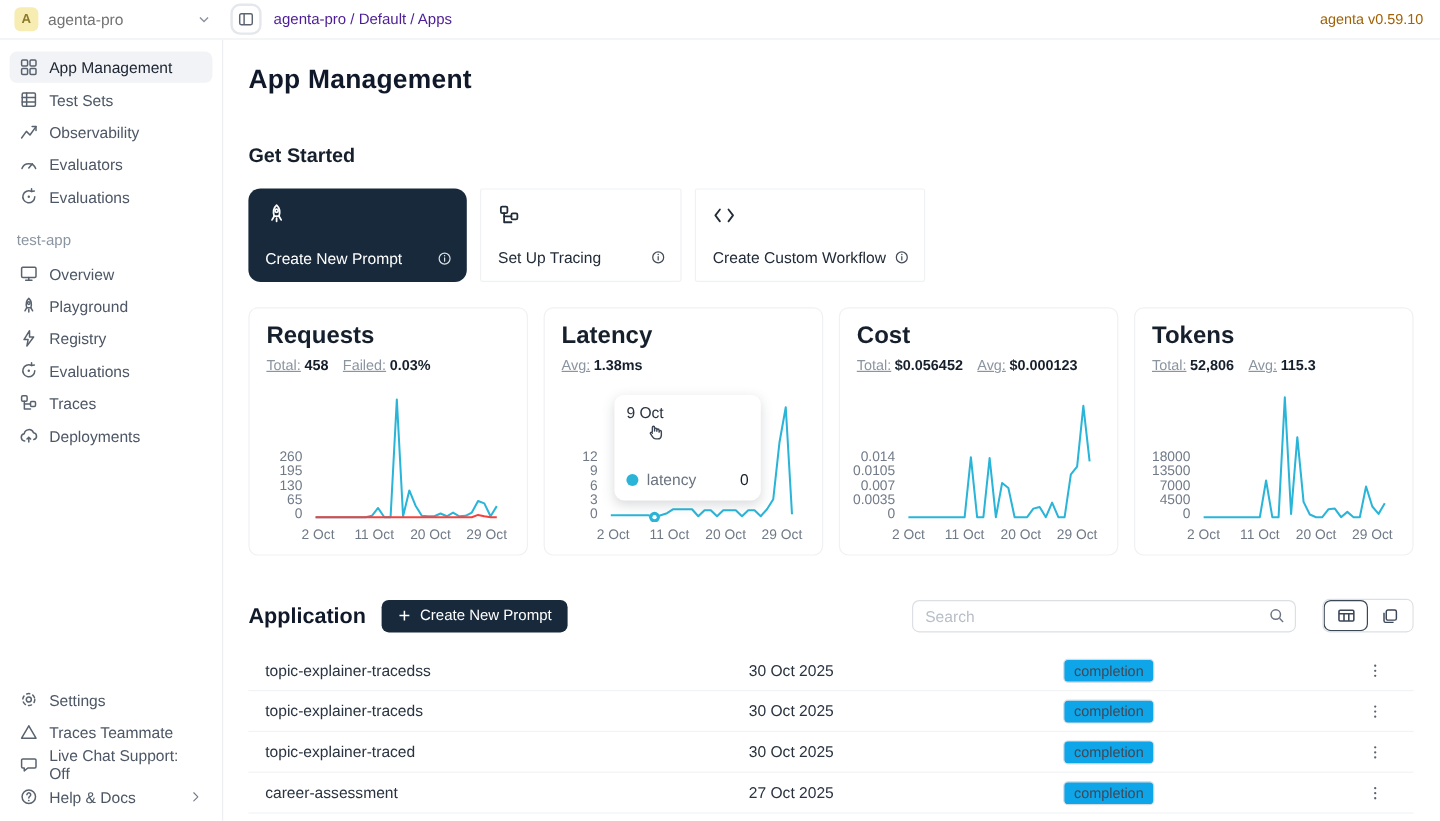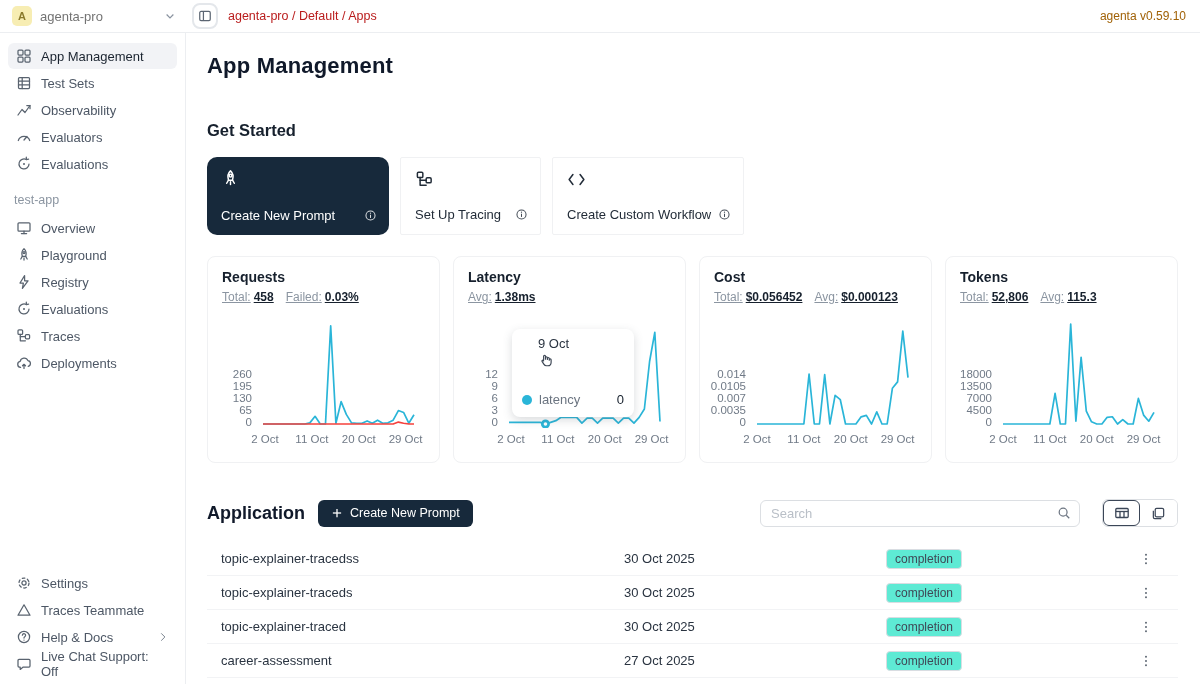--- a/index.html
+++ b/index.html
@@ -9,21 +9,21 @@
 
   
   .topbar { position:fixed; top:0; left:0; width:1200px; height:33px; background:#fff;
     border-bottom:1px solid #eceef1; display:flex; align-items:center; z-index:20; }
   .ws { width:186px; display:flex; align-items:center; padding:0 10px 0 12px; gap:8px; }
   .avatar { width:20px; height:20px; border-radius:5px; background:#f7edb3; color:#8a7a2c;
     font-size:11px; font-weight:bold; display:flex; align-items:center; justify-content:center; }
   .ws-name { font-size:13px; color:#737373; flex:1; }
   .collapse-btn { width:26px; height:26px; border:2px solid #e4e7eb; border-radius:8px; background:#fff;
     display:flex; align-items:center; justify-content:center; color:#5b6572; margin-left:6px; cursor:pointer; }
-  .crumbs { font-size:12.5px; color:#b91c1c; margin-left:10px; flex:1; }
+  .crumbs { font-size:12.5px; color:#4c1d95; margin-left:10px; flex:1; }
   .version { font-size:12px; color:#a16207; padding-right:14px; }
   .chev { color:#8a93a0; }
 
   
   .sidebar { position:fixed; top:33px; left:0; bottom:0; width:186px; background:#fff;
     border-right:1px solid #eceef1; padding:10px 8px; }
   .side-item { display:flex; align-items:center; gap:9px; height:26px; padding:0 8px; border-radius:6px;
     font-size:13px; color:#4d5765; cursor:pointer; margin-bottom:1px; }
   .side-item .ic { width:16px; height:16px; color:#59636f; flex:none; }
   .side-item.active { background:#f2f3f6; color:#1b2430; }
@@ -33,48 +33,48 @@
 
   
   .main { position:absolute; top:33px; left:187px; width:1013px; height:651px; padding:0 22px 0 20px; }
   h1.page-title { font-size:22px; font-weight:600; color:#10192a; margin-top:20px; letter-spacing:.2px; }
   h2.section-title { font-size:16.5px; font-weight:600; color:#16202d; margin-top:42px; }
 
   
   .gs-row { display:flex; gap:11px; margin-top:17px; }
   .gs-card { width:182px; height:78px; border-radius:10px; padding:12px 14px; position:relative;
     background:#17293b; color:#fff; cursor:pointer; }
-  .gs-card.light { background:#fff; color:#222c38; border:1px solid #f0f1f3; border-radius:2px; width:141px; }
+  .gs-card.light { background:#fff; color:#222c38; border:1px solid #f0f1f3; border-radius:2px; width:168px; }
   .gs-card.light:last-child { width:192px; }
   .gs-card .gs-icon { height:20px; color:inherit; }
   .gs-card .gs-bottom { position:absolute; left:14px; right:12px; bottom:12px;
     display:flex; align-items:center; justify-content:space-between; }
   .gs-card .gs-label { font-size:13px; font-weight:500; }
   .gs-card .info { color:inherit; opacity:.85; }
 
   
   .charts-row { display:flex; gap:13px; margin-top:21px; }
   .chart-card { width:233px; height:207px; border:1px solid #f0f1f3; border-radius:8px;
     background:#fff; padding:12px 14px; position:relative; }
-  .chart-title { font-size:14px; font-weight:600; color:#16202d; }
+  .chart-title { font-size:20px; font-weight:600; color:#16202d; }
   .chart-stats { display:flex; gap:12px; margin-top:5px; font-size:12px; }
   .chart-stats .lab { color:#8b95a1;text-decoration:underline; }
-  .chart-stats .val { color:#16202d; font-weight:600; margin-left:3px;text-decoration:underline; }
+  .chart-stats .val { color:#16202d; font-weight:600; margin-left:3px; }
   .plot-wrap { display:flex; margin-top:12px; }
   .ylabels { width:40px; display:flex; flex-direction:column; justify-content:flex-end;
     align-items:flex-end; padding:0 8px 0 0; font-size:11.5px; color:#707a87; height:112px; }
   .plot-svg-box { position:relative; width:165px; height:112px; }
   .xlabels { position:relative; margin-left:40px; height:16px; margin-top:5px;
     font-size:11.5px; color:#707a87; }
   .xlabels span { position:absolute; transform:translateX(-50%); white-space:nowrap; }
 
   
   .tooltip { position:absolute; left:58px; top:72px; width:122px; height:88px; background:#fff;
     border-radius:8px; box-shadow:0 3px 10px rgba(80,90,100,.22); padding:7px 10px; z-index:5; }
-  .tooltip .tt-date { font-size:13px; color:#2a3441; font-weight:500;margin-left:16px; }
+  .tooltip .tt-date { font-size:13px; color:#2a3441; font-weight:500; }
   .tooltip .tt-row { position:absolute; left:10px; right:10px; bottom:10px;
     display:flex; align-items:center; gap:7px; font-size:13px; }
   .tooltip .dot { width:10px; height:10px; border-radius:50%; background:#2ab5d8; flex:none; }
   .tooltip .tt-series { color:#6b7480; flex:1; }
   .tooltip .tt-value { color:#16202d; }
   .hand-cursor { position:absolute; left:26px; top:24px; color:#3c4654; }
 
   
   .app-header { display:flex; align-items:center; margin-top:36px; gap:13px; }
   .app-title { font-size:18px; font-weight:600; color:#10192a; }
@@ -100,21 +100,21 @@
     border-top:1px solid #f0f1f3; border-bottom:1px solid #f0f1f3; height:29px; align-items:center;
     font-size:12.5px; color:#3f4856; }
   .t-head > div { padding-left:14px; height:100%; display:flex; align-items:center;
     border-right:1px solid #eceef1; }
   .t-head > div:last-child { border-right:none; justify-content:center; padding-left:0; color:#59636f; }
   .t-row { display:grid; grid-template-columns:403px 262px 242px 64px; height:34px; align-items:center;
     border-bottom:1px solid #f2f3f5; font-size:13px; color:#2a3441; cursor:pointer; }
   .t-row > div { padding-left:14px; }
   .t-row > div:last-child { padding-left:0; display:flex; justify-content:center; color:#59636f; }
   .badge { display:inline-block; font-size:12px; color:#3f4856; border:1px solid #d9dde2;
-    border-radius:4px; padding:2px 8px; background:#5eead4; }
+    border-radius:4px; padding:2px 8px; background:#0ea5e9; }
   .dots { cursor:pointer; padding:2px 6px; }
 </style>
 </head>
 <body>
 
 <div class="topbar">
   <div class="ws">
     <div class="avatar">A</div>
     <div class="ws-name">agenta-pro</div>
     <span class="chev">
@@ -264,39 +264,39 @@
           <span class="ic">
             <svg width="16" height="16" viewBox="0 0 16 16" fill="none" stroke="currentColor" stroke-width="1.25" stroke-linecap="round" stroke-linejoin="round">
               <path d="M8 2.8 L14 13.2 H2 Z"></path>
             </svg>
           </span>
       <span>Traces Teammate</span>
         </div>
         <div class="side-item">
           <span class="ic">
             <svg width="16" height="16" viewBox="0 0 16 16" fill="none" stroke="currentColor" stroke-width="1.25" stroke-linecap="round" stroke-linejoin="round">
+              <path d="M3 3.4 H13 a1 1 0 0 1 1 1 V10 a1 1 0 0 1 -1 1 H7.2 L4.2 13.4 V11 H3 a1 1 0 0 1 -1 -1 V4.4 a1 1 0 0 1 1 -1 Z"></path>
+            </svg>
+          </span>
+      <span>Live Chat Support: Off</span>
+        </div>
+        <div class="side-item">
+          <span class="ic">
+            <svg width="16" height="16" viewBox="0 0 16 16" fill="none" stroke="currentColor" stroke-width="1.25" stroke-linecap="round" stroke-linejoin="round">
               <circle cx="8" cy="8" r="5.6"></circle>
               <path d="M6.4 6.2 a1.6 1.6 0 1 1 2.4 1.5 c-.6.35 -.8.7 -.8 1.3"></path>
               <circle cx="8" cy="11.1" r=".7" fill="currentColor" stroke="none"></circle>
             </svg>
           </span>
       <span>Help &amp; Docs</span>
           <span class="trail">
             <svg width="12" height="12" viewBox="0 0 16 16" fill="none" stroke="currentColor" stroke-width="1.25" stroke-linecap="round" stroke-linejoin="round">
               <polyline points="6,3.5 10.5,8 6,12.5"></polyline>
             </svg>
           </span>
-        </div>
-        <div class="side-item">
-          <span class="ic">
-            <svg width="16" height="16" viewBox="0 0 16 16" fill="none" stroke="currentColor" stroke-width="1.25" stroke-linecap="round" stroke-linejoin="round">
-              <path d="M3 3.4 H13 a1 1 0 0 1 1 1 V10 a1 1 0 0 1 -1 1 H7.2 L4.2 13.4 V11 H3 a1 1 0 0 1 -1 -1 V4.4 a1 1 0 0 1 1 -1 Z"></path>
-            </svg>
-          </span>
-      <span>Live Chat Support: Off</span>
         </div>
       </div>
   </div>
 </nav>
 
 <main class="main">
   <h1 class="page-title">App Management</h1>
 
   <h2 class="section-title">Get Started</h2>
   <div class="gs-row" id="gs-row">

